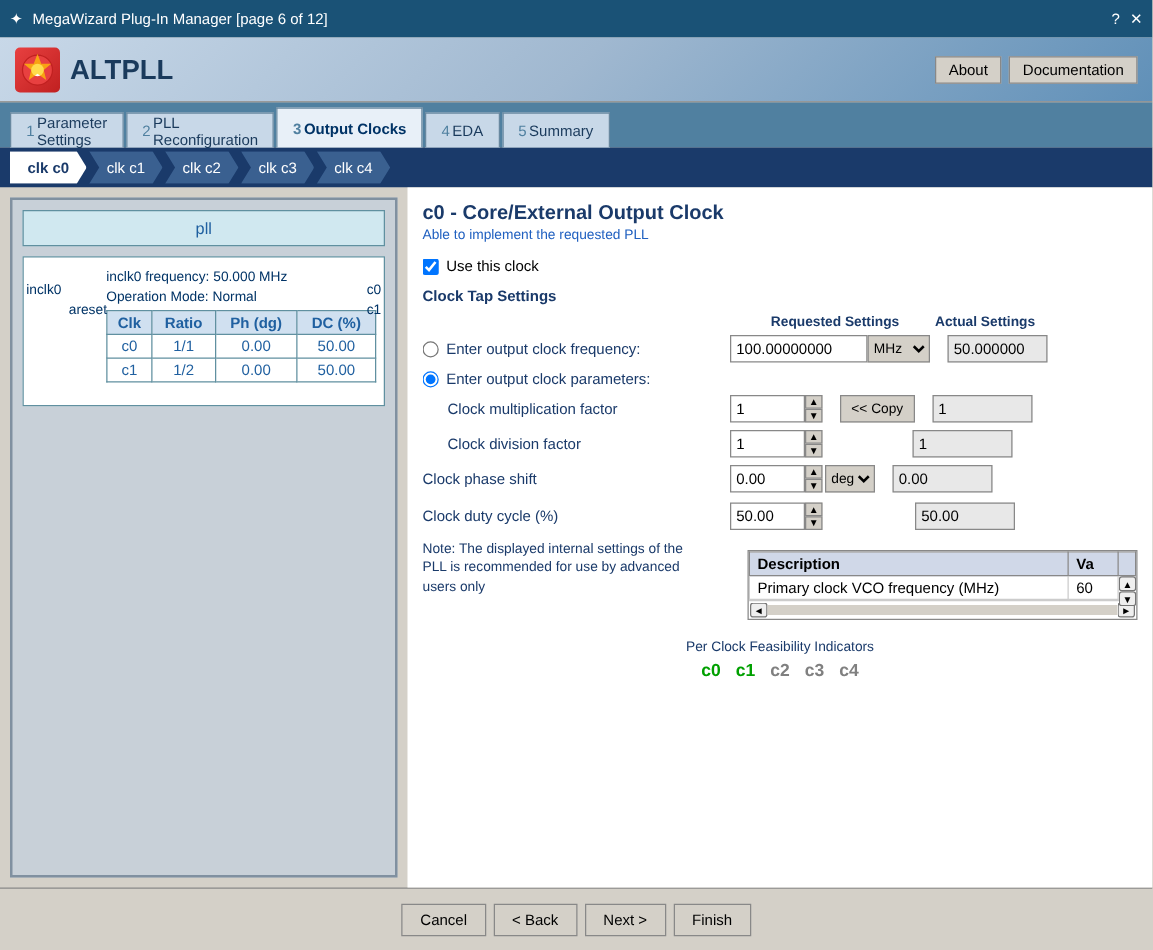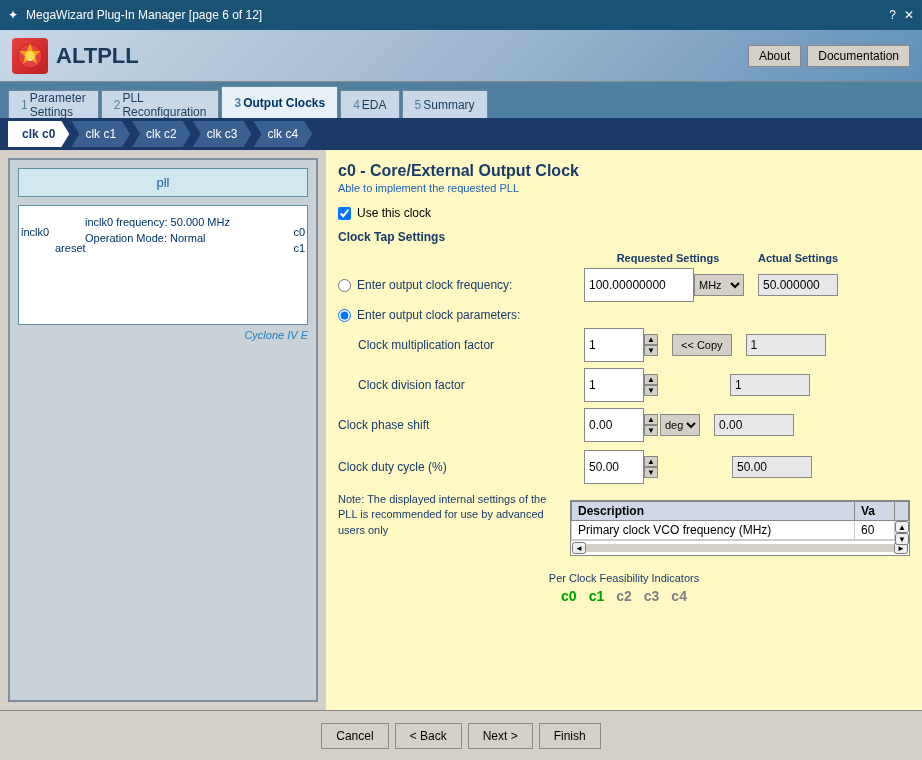--- a/index.html
+++ b/index.html
@@ -156,21 +156,21 @@
       color: #2080c0;
       font-size: 11px;
       font-style: italic;
       margin-top: 4px;
     }
 
     
     .right-panel {
       flex: 1;
       padding: 12px;
-      background: #fef9c3;
+      background: #ffffff;
     }
     .section-title {
       font-size: 16px;
       font-weight: bold;
       color: #1a3a6a;
       margin-bottom: 2px;
     }
     .section-subtitle {
       color: #2060c0;
       font-size: 11px;
@@ -185,21 +185,21 @@
       align-items: center;
       margin-bottom: 6px;
       gap: 6px;
     }
     .param-label { width: 240px; font-size: 12px; color: #1a3a6a; display: flex; align-items: center; gap: 6px; }
     .param-input-group { display: flex; align-items: center; }
     .param-input {
       border: 1px solid #888;
       background: white;
       height: 22px;
-      padding: 16px 4px;
+      padding: 4px 4px;
       font-size: 12px;
     }
     .param-input.narrow { width: 60px; }
     .param-input.freq { width: 100px; }
     .spin-btn {
       border: 1px solid #888;
       background: #d4d0c8;
       width: 14px;
       height: 11px;
       cursor: pointer;
@@ -381,39 +381,62 @@
     </div>
     <div class="pll-diagram">
       <span class="pin-label" style="left:2px;top:20px;">inclk0</span>
       <span class="pin-label" style="left:2px;top:36px;margin-left:34px;">areset</span>
       <span class="pin-label" style="right:2px;top:20px;">c0</span>
       <span class="pin-label" style="right:2px;top:36px;">c1</span>
 
       <div style="margin-left:60px;margin-top:4px;">
         <div class="pll-info">inclk0 frequency: 50.000 MHz</div>
         <div class="pll-info">Operation Mode: Normal</div>
-      </div>
-    </div>
-    <div class="device-label">Cyclone IV E</div>
+        <table class="pll-table">
+          <thead>
+            <tr>
+              <th>Clk</th>
+              <th>Ratio</th>
+              <th>Ph (dg)</th>
+              <th>DC (%)</th>
+            </tr>
+          </thead>
+          <tbody id="pll-tbody">
+              <tr>
+                <td>c0</td>
+                <td>1/1</td>
+                <td>0.00</td>
+                <td>50.00</td>
+              </tr>
+              <tr>
+                <td>c1</td>
+                <td>1/2</td>
+                <td>0.00</td>
+                <td>50.00</td>
+              </tr>
+            </tbody>
+        </table>
+      </div>
+    </div>
   </div>
 
   <div class="right-panel">
     <div class="section-title">c0 - Core/External Output Clock</div>
     <div class="section-subtitle">Able to implement the requested PLL</div>
 
     <div class="checkbox-row">
       <input type="checkbox" checked="" id="use-clock" style="">
       <label for="use-clock">Use this clock</label>
     </div>
 
     <div class="section-header">Clock Tap Settings</div>
 
     <div style="display:flex;margin-bottom:4px;margin-left:250px;">
       <span style="width:160px;text-align:center;font-size:11px;font-weight:bold;color:#1a3a6a;">Requested Settings</span>
-      <span style="width:100px;text-align:center;font-size:11px;font-weight:bold;color:#1a3a6a;">Actual Settings</span>
+      <span style="width:100px;font-size:11px;font-weight:bold;color:#1a3a6a;">Actual Settings</span>
     </div>
 
     <div class="param-row">
       <div class="param-label">
         <input type="radio" name="clock-mode" id="r-freq" style="">
         <label for="r-freq">Enter output clock frequency:</label>
       </div>
       <div class="param-input-group">
         <input class="param-input freq" type="text" value="100.00000000" style="width: 110px;">
         <select class="unit-select" style="width:50px;">
@@ -489,21 +512,21 @@
         <div class="spin-group">
           <button class="spin-btn">▲</button>
           <button class="spin-btn">▼</button>
         </div>
       </div>
       <input class="actual-input" type="text" value="50.00" readonly="" style="margin-left: 68px;">
     </div>
 
     <div class="note-info-row">
       <div class="note-text">Note: The displayed internal settings of the PLL is recommended for use by advanced users only</div>
-      <div style="flex:1;">
+      <div style="flex:1;margin-left:28px;">
         <div class="info-table-container">
           <table class="info-table">
             <thead>
               <tr>
                 <th>Description</th>
                 <th style="width:40px;">Va</th>
                 <th style="width:14px;"></th>
               </tr>
             </thead>
             <tbody id="info-tbody">

